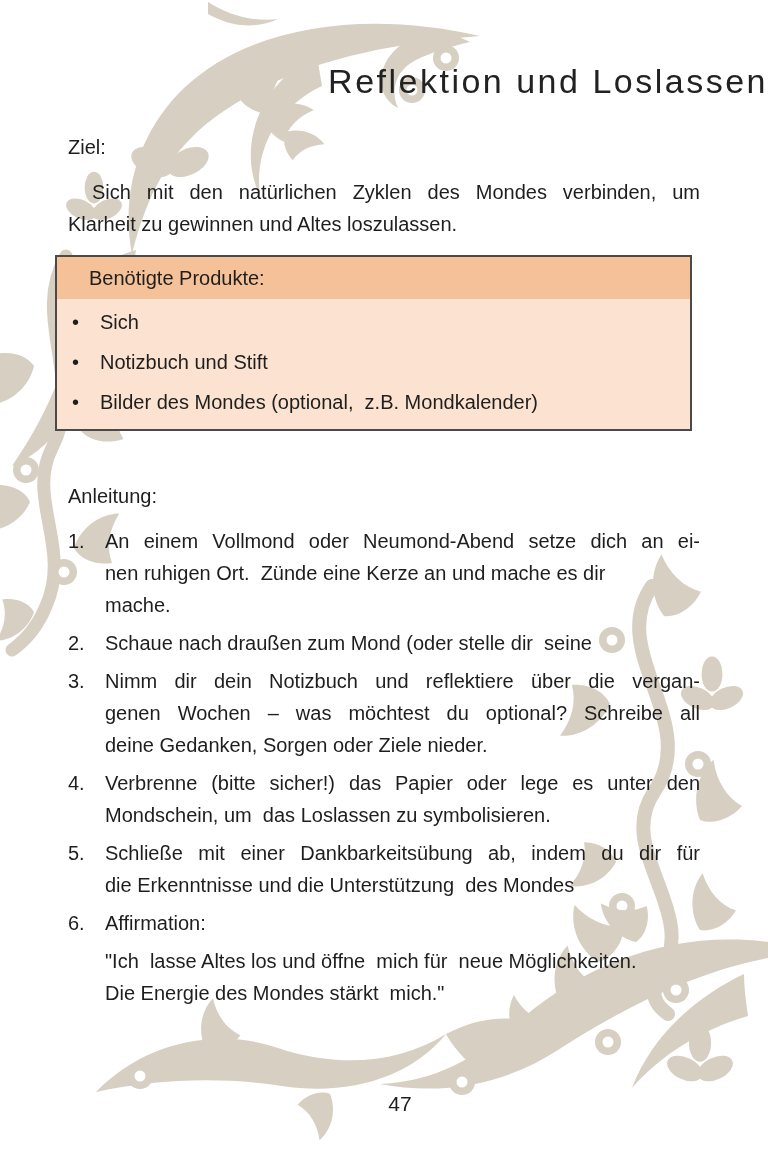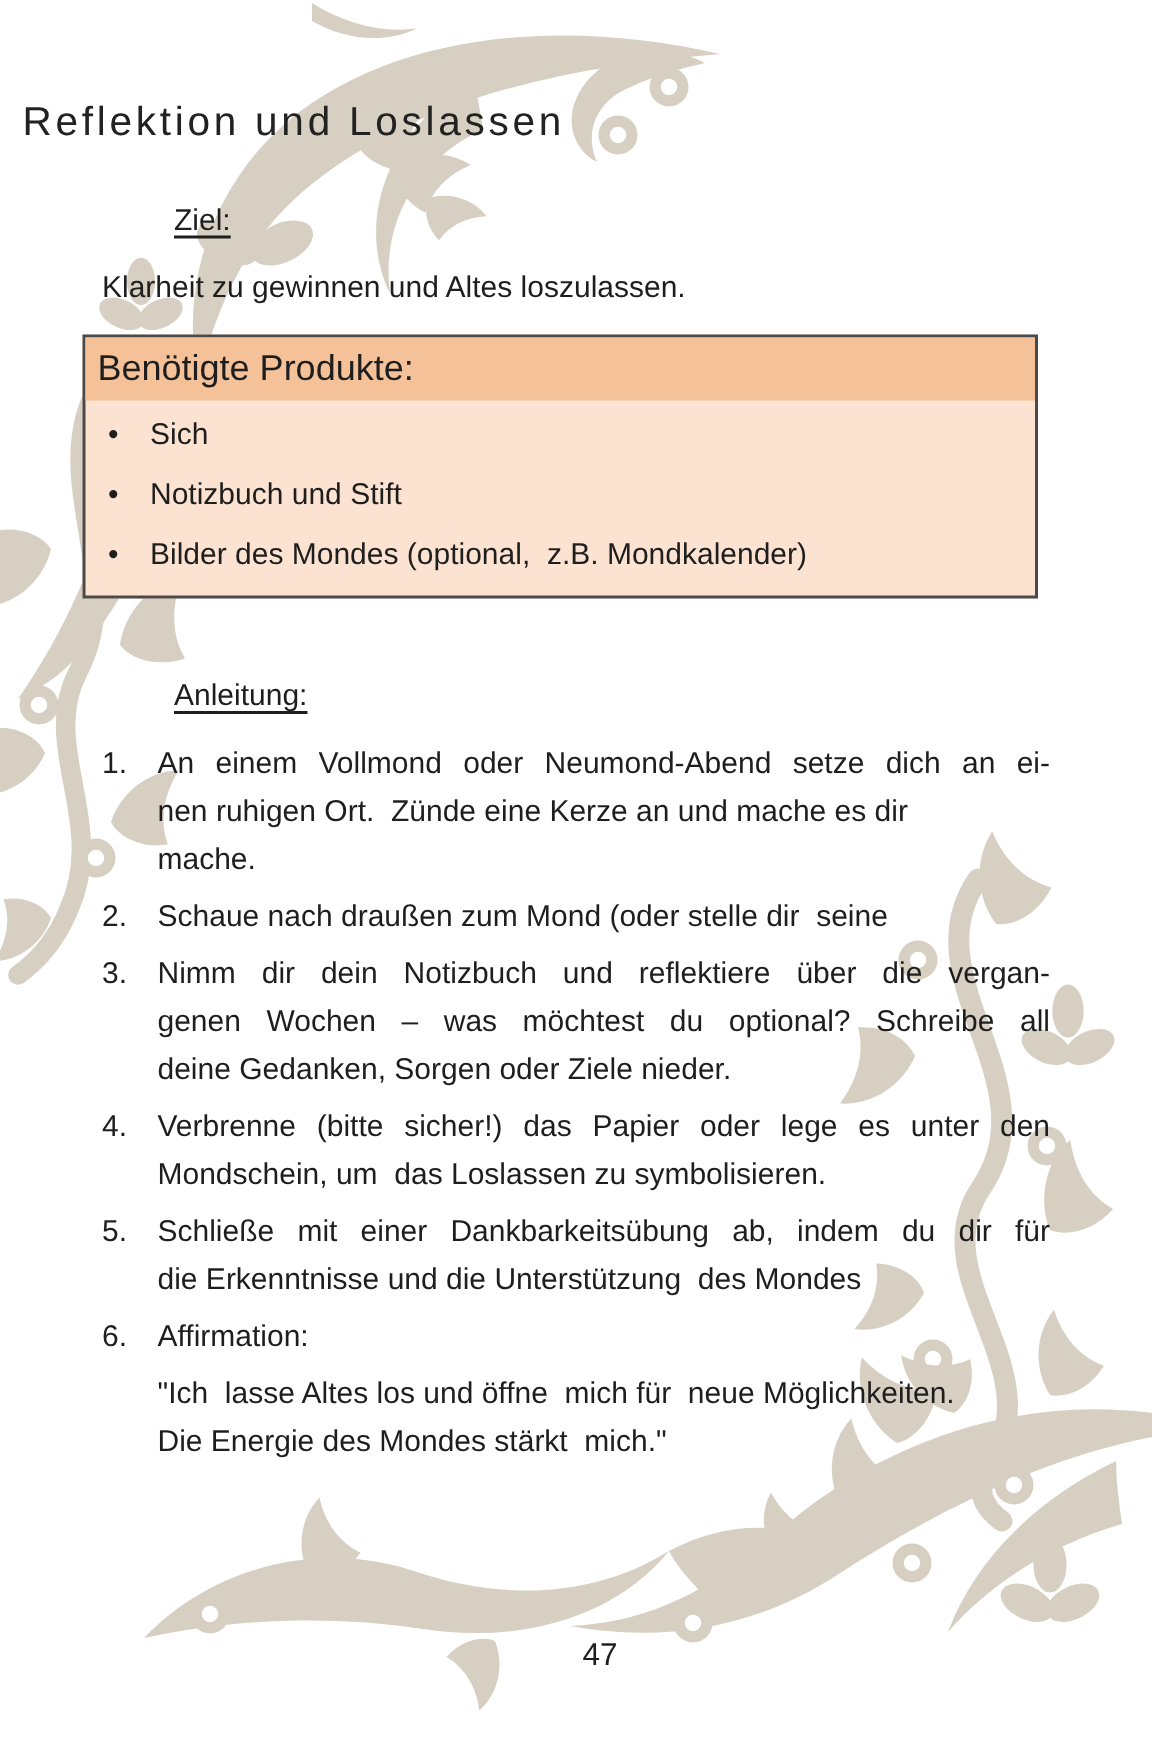--- a/index.html
+++ b/index.html
@@ -16,54 +16,52 @@
     background:#ffffff;
     overflow:hidden;
     font-family:"Liberation Sans", sans-serif;
     color:var(--text);
   }
   .ornaments{position:absolute;inset:0;color:var(--ornament);z-index:0;}
   .content{position:relative;z-index:1;}
 
   .title{
     padding-top:64px;
-    text-align:left;
-    font-size:27px;
+    text-align:right;
+    font-size:34px;
     letter-spacing:2.5px;
     line-height:34px;
     color:#222222;
     padding-left:15px;
   }
   .col{margin-left:68px;width:632px;}
 
   .sec-heading{
     margin-top:34px;
     font-size:20px;
     line-height:30px;
-    text-decoration:underline;
     text-underline-offset:4px;
     text-decoration-thickness:1.5px;
-    margin-left:48px;
   }
   .ziel-para{margin-top:14px;}
   .l{display:block;font-size:20px;line-height:32px;white-space:pre-wrap;}
   .j{white-space:normal;text-align:justify;text-align-last:justify;}
   .indent{text-indent:24px;}
 
   .pbox{
     margin-top:15px;
     margin-left:-13px;            
     width:633px;
     border:2px solid var(--box-border);
     background:var(--box-body);
   }
   .pbox-header{
     background:var(--box-header);
-    padding:5px 8px;
-    font-size:24px;
+    padding:5px 32px;
+    font-size:20px;
     line-height:32px;
   }
   .pbox-body{padding:4px 0 6px 0;}
   .prod{display:flex;padding:3px 0 5px 0;}
   .prod .dot{width:22px;text-align:right;flex:none;font-size:20px;line-height:32px;}
   .prod .ptxt{margin-left:21px;font-size:20px;line-height:32px;white-space:pre-wrap;}
 
   .anleitung-heading{margin-top:50px;}
   .ilist{margin-top:14px;}
   .item{display:flex;margin-bottom:6px;}
@@ -163,20 +161,21 @@
   </svg>
 
   <div class="content">
 
     <div class="title">Reflektion und Loslassen</div>
 
     <div class="col">
       <div class="sec-heading">Ziel:</div>
 
       <div class="ziel-para">
+        <span class="l j indent">Sich mit den natürlichen Zyklen des Mondes verbinden, um</span>
         <span class="l">Klarheit zu gewinnen und Altes loszulassen.</span>
       </div>
 
       <div class="pbox">
         <div class="pbox-header">Benötigte Produkte:</div>
         <div class="pbox-body">
           <div class="prod">
             <span class="dot">•</span>
             <span class="ptxt">Sich</span>
           </div>

